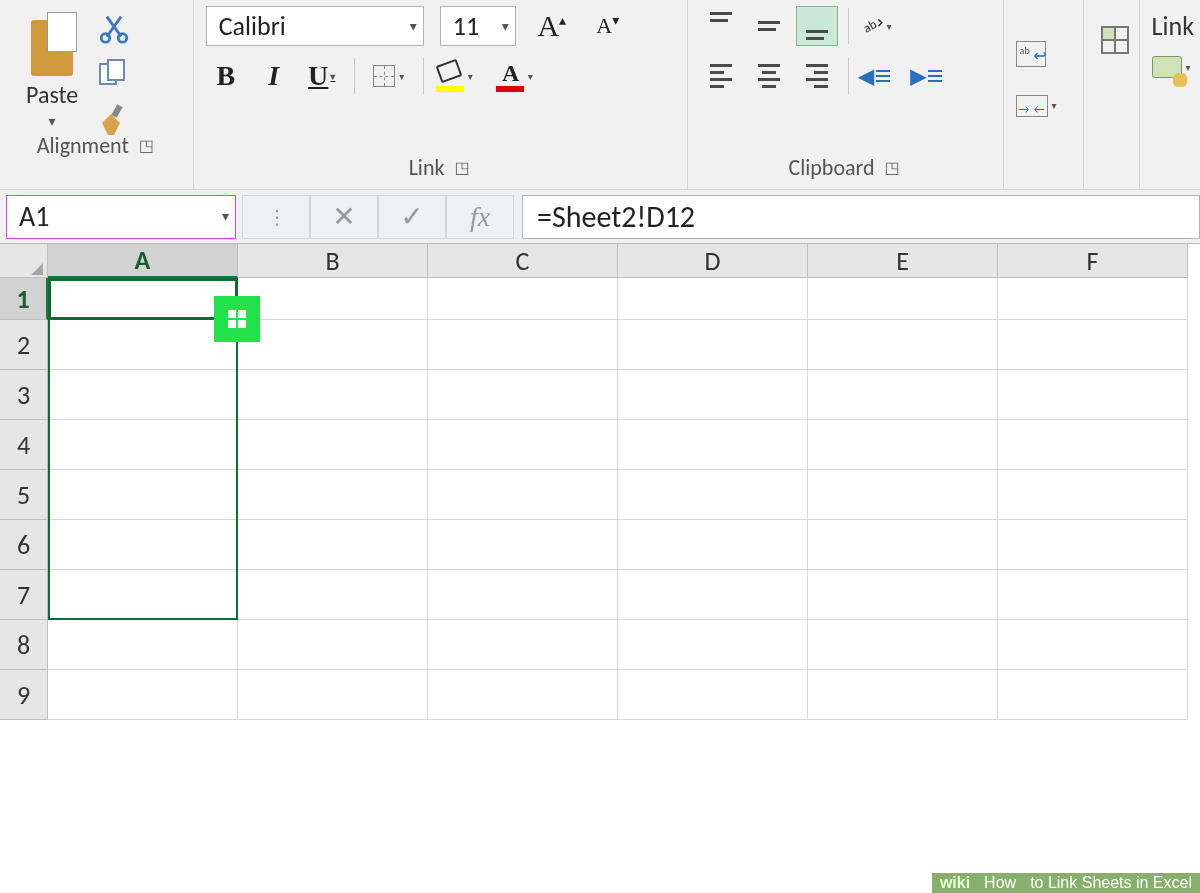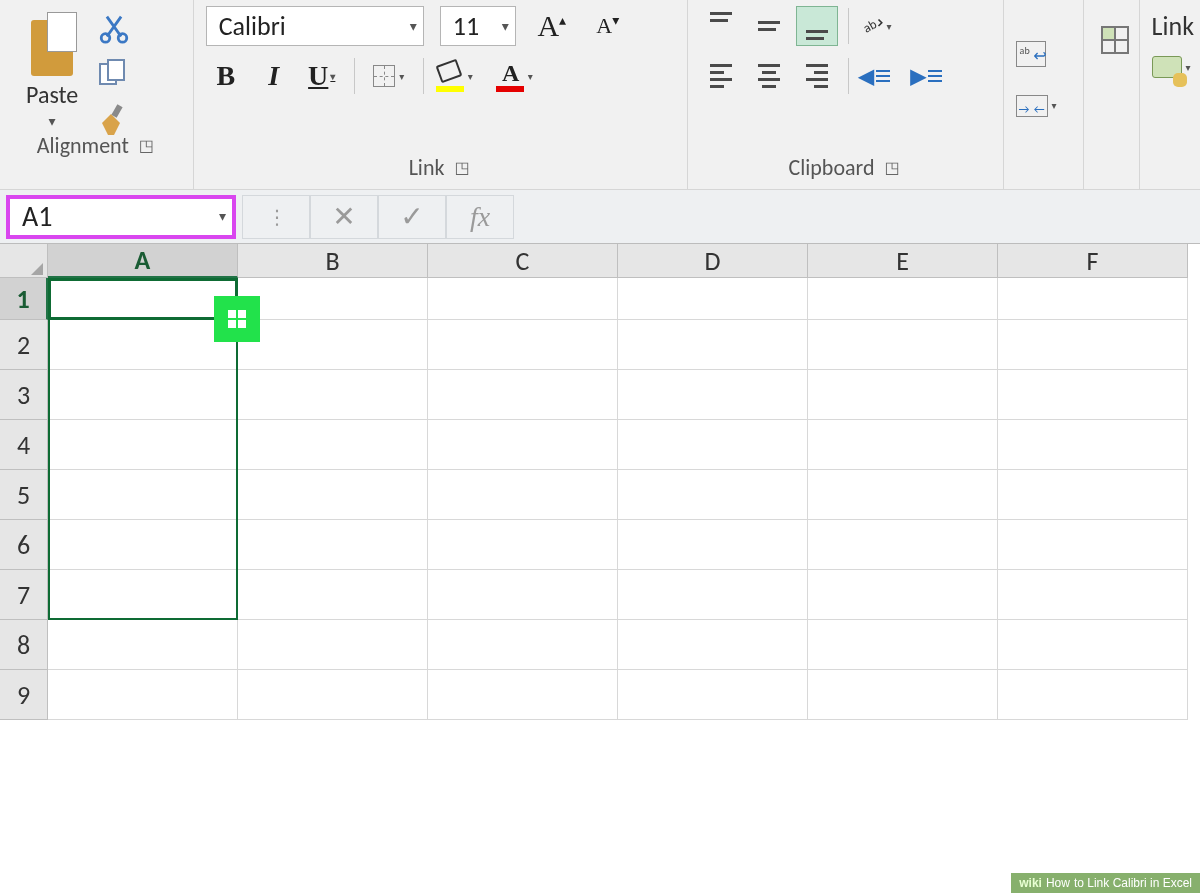--- a/index.html
+++ b/index.html
@@ -140,21 +140,21 @@
   .currency-btn { display:flex; align-items:center; gap:4px; cursor:pointer;}
   .currency-ico{width:30px;height:22px;background:#cfe2b8;border:1px solid #7a9957;border-radius:3px;position:relative;}
   .currency-coins{position:absolute;bottom:-6px;right:-6px;width:14px;height:10px;border-radius:6px;background:#e6c15a;box-shadow:0 2px 0 #e6c15a,0 4px 0 #e6c15a;}
 
   
   .formula-bar {
     display:flex; align-items:center; height:54px;
     border-bottom:1px solid #bcbcbc; background:#eef0f2;
   }
   .name-box {
-    height:44px; width:230px; margin:0 6px; background:#fff; border:4px solid #d946ef;
+    height:44px; width:230px; margin:0 6px; background:#fff; border:1px solid #d946ef;
     display:flex; align-items:center; justify-content:space-between; padding:0 6px 0 12px;
     font-size:28px; cursor:text;
   }
   .fx-btns { display:flex; align-items:center; gap:0; }
   .fx-btn { width:68px; height:44px; display:flex; align-items:center; justify-content:center;
     color:#9a9a9a; font-size:28px; border:1px solid #d4d8dc; background:#eef0f2; cursor:pointer;}
   .fx-btn.sepdots{font-size:20px;letter-spacing:-2px;}
   .fx-label{ font-family:"Times New Roman",serif; font-style:italic;}
   .formula-input {
     flex:1; height:44px; margin-left:8px; background:#fff; border:1px solid #aeb4ba;
@@ -187,21 +187,21 @@
   }
   .cursor-badge {
     position:absolute; width:46px; height:46px; background:#22e24b;
     display:flex; align-items:center; justify-content:center; z-index:10; pointer-events:none;
   }
   .cursor-badge .inner{width:20px;height:20px;background:#fff;display:grid;grid-template-columns:1fr 1fr;grid-template-rows:1fr 1fr;}
   .cursor-badge .inner div{border:1px solid #22e24b;}
 
   .watermark{
     position:absolute; bottom:0; right:0; height:20px; background:#7ba85e;
-    color:#fff; font-size:12px; padding:2px 8px; display:flex; align-items:center; gap:4px;
+    color:#fff; font-size:16px; padding:2px 8px; display:flex; align-items:center; gap:14px;
     font-family:Arial,sans-serif; opacity:0.9;
   }
   .watermark .wk{font-weight:bold; color:#e6ffce;}
 </style>
 </head>
 <body>
 
 <div class="ribbon">
 
   <div class="ribbon-group" style="width:196px">
@@ -429,20 +429,23 @@
     <span class="combo-arrow">▾</span>
   </div>
   <div class="fx-btns">
     <div class="fx-btn sepdots">⋮</div>
     <div class="fx-btn">✕</div>
     <div class="fx-btn">✓</div>
     <div class="fx-btn">
       <span class="fx-label">fx</span>
     </div>
   </div>
+  <div class="formula-input">
+    <span>=Sheet2!D12</span>
+  </div>
 </div>
 
 <div class="sheet">
   <div class="colhdr-row">
     <div class="corner">
         <div class="tri"></div>
       </div>
     <div class="colhdr selected">A</div>
     <div class="colhdr">B</div>
     <div class="colhdr">C</div>
@@ -544,15 +547,15 @@
           <div></div>
           <div></div>
           <div></div>
         </div>
     </div>
   </div>
 
   <div class="watermark">
     <span class="wk">wiki</span>
       <span>How</span>
-      <span> to Link Calibri in Excel</span>
+      <span> to Link Sheets in Excel</span>
   </div>
 </div>
 
 </body></html>

